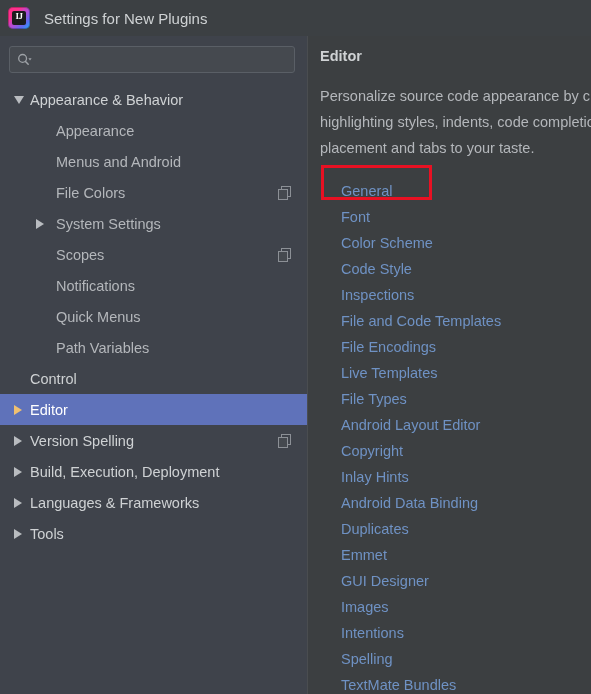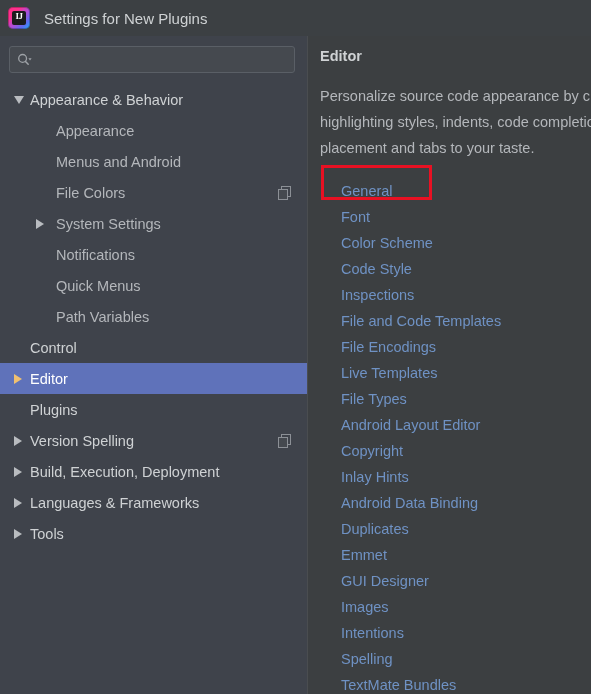--- a/index.html
+++ b/index.html
@@ -250,37 +250,41 @@
           <span class="copy-icon"><svg width="13" height="14" viewBox="0 0 13 14">
               <rect x="3.5" y="0.5" width="9" height="10" fill="none" stroke="#8c9096" stroke-width="1"></rect>
               <rect x="0.5" y="3.5" width="9" height="10" fill="#45494f" stroke="#8c9096" stroke-width="1"></rect>
             </svg></span>
         </div>
         <div class="tree-row lvl1">
           <span class="tw collapsed"></span>
           <span class="tree-label">System Settings</span>
         </div>
         <div class="tree-row lvl1">
+          <span class="tree-label">Scopes</span>
+          <span class="copy-icon"><svg width="13" height="14" viewBox="0 0 13 14">
+              <rect x="3.5" y="0.5" width="9" height="10" fill="none" stroke="#8c9096" stroke-width="1"></rect>
+              <rect x="0.5" y="3.5" width="9" height="10" fill="#45494f" stroke="#8c9096" stroke-width="1"></rect>
+            </svg></span>
+        </div>
+        <div class="tree-row lvl1">
           <span class="tree-label">Notifications</span>
         </div>
         <div class="tree-row lvl1">
           <span class="tree-label">Quick Menus</span>
         </div>
         <div class="tree-row lvl1">
           <span class="tree-label">Path Variables</span>
         </div>
         <div class="tree-row lvl0">
           <span class="tree-label">Control</span>
         </div>
         <div class="tree-row lvl0 selected">
           <span class="tw collapsed"></span>
           <span class="tree-label">Editor</span>
-        </div>
-        <div class="tree-row lvl0">
-          <span class="tree-label">Plugins</span>
         </div>
         <div class="tree-row lvl0">
           <span class="tw collapsed"></span>
           <span class="tree-label">Version Spelling</span>
           <span class="copy-icon"><svg width="13" height="14" viewBox="0 0 13 14">
               <rect x="3.5" y="0.5" width="9" height="10" fill="none" stroke="#8c9096" stroke-width="1"></rect>
               <rect x="0.5" y="3.5" width="9" height="10" fill="#45494f" stroke="#8c9096" stroke-width="1"></rect>
             </svg></span>
         </div>
         <div class="tree-row lvl0">

